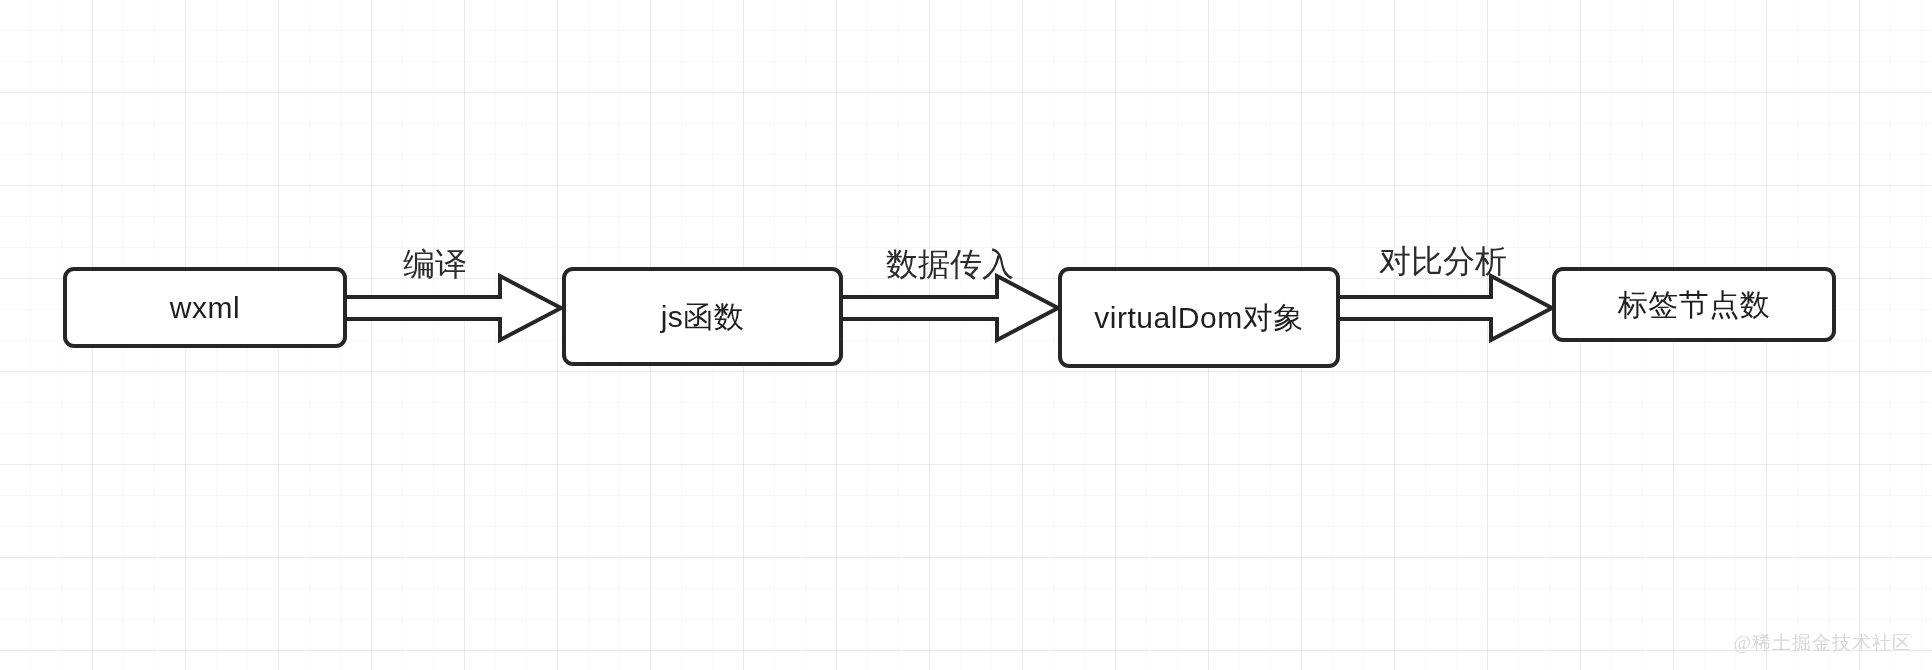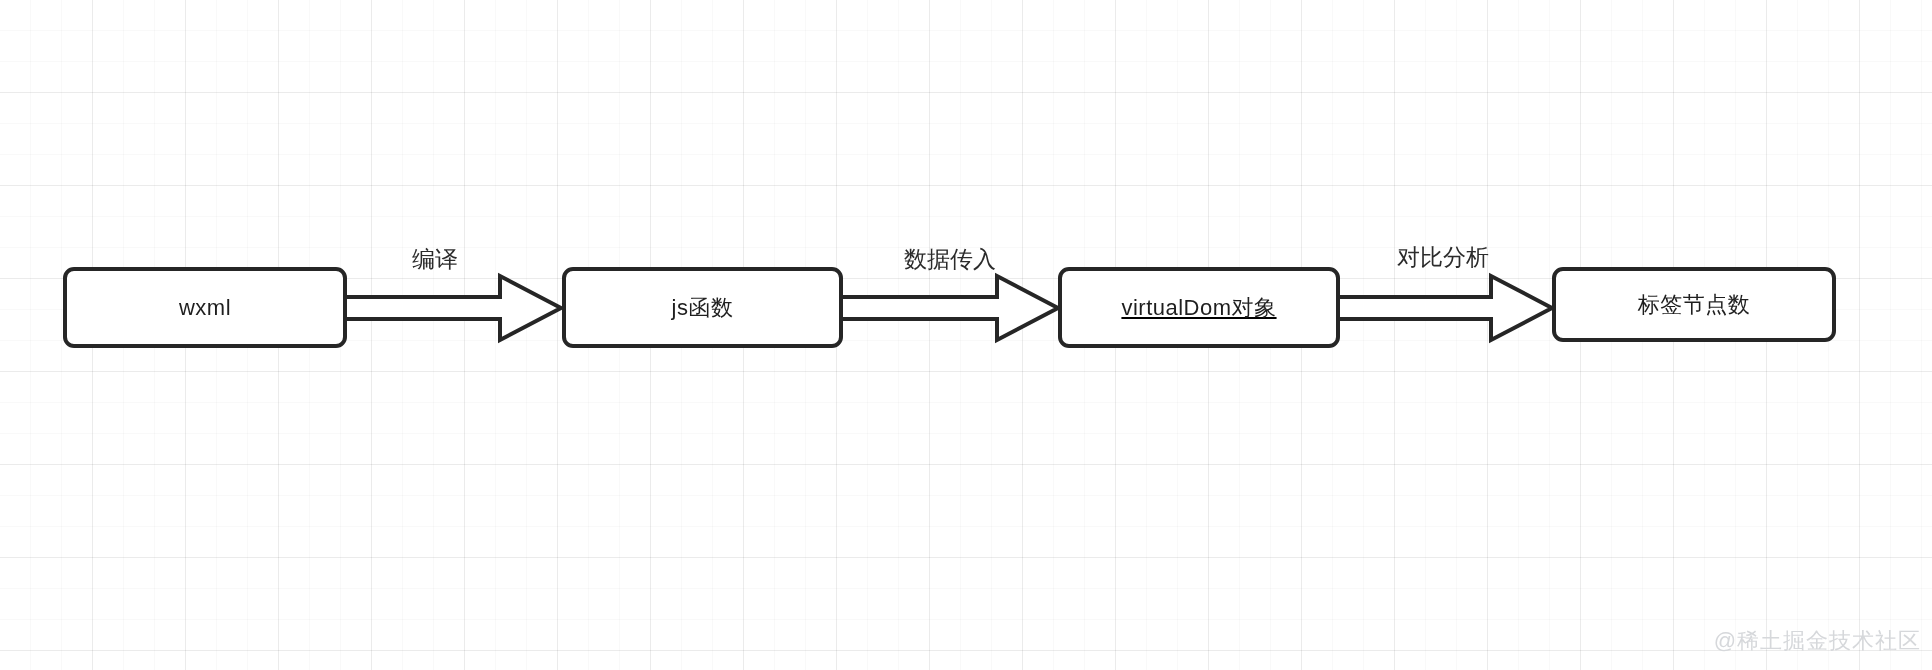--- a/index.html
+++ b/index.html
@@ -39,70 +39,71 @@
     position: absolute;
     box-sizing: border-box;
     border: 4px solid #262626;
     border-radius: 11px;
     background: #ffffff;
     display: flex;
     align-items: center;
     justify-content: center;
   }
   .node-label {
-    font-size: 22px;
+    font-size: 30px;
     color: #1f1f1f;
     line-height: 1;
     letter-spacing: 0.5px;
     white-space: nowrap;
   }
 
   .edge-label {
     position: absolute;
-    font-size: 23px;
+    font-size: 32px;
     color: #2b2b2b;
     line-height: 1;
     white-space: nowrap;
     transform: translateX(-50%);
   }
 
   .watermark {
     position: absolute;
-    right: 11px;
+    right: 20px;
     bottom: 14px;
-    font-size: 22px;
+    font-size: 19px;
     color: #d6d8db;
     letter-spacing: 1px;
     white-space: nowrap;
     user-select: none;
+    font-family: Liberation Serif, serif;
   }
 </style>
 </head>
 <body>
 
 <div id="canvas">
 
   <svg class="flow-svg" viewBox="0 0 1932 670" xmlns="http://www.w3.org/2000/svg">
 
     <path d="M 347,297 L 500,297 L 500,276 L 561,308 L 500,340 L 500,319 L 347,319" fill="#ffffff" stroke="#262626" stroke-width="4" stroke-linejoin="miter" stroke-linecap="butt"></path>
 
     <path d="M 843,297 L 997,297 L 997,276 L 1058,308 L 997,340 L 997,319 L 843,319" fill="#ffffff" stroke="#262626" stroke-width="4" stroke-linejoin="miter" stroke-linecap="butt"></path>
 
     <path d="M 1340,297 L 1491,297 L 1491,276 L 1552,308 L 1491,340 L 1491,319 L 1340,319" fill="#ffffff" stroke="#262626" stroke-width="4" stroke-linejoin="miter" stroke-linecap="butt"></path>
   </svg>
 
   <div class="node-box" style="left:63px; top:267px; width:284px; height:81px;">
     <span class="node-label">wxml</span>
   </div>
 
-  <div class="node-box" style="left:562px; top:267px; width:281px; height:81px;">
+  <div class="node-box" style="left:562px; top:267px; width:281px; height:99px;">
     <span class="node-label">js函数</span>
   </div>
 
-  <div class="node-box" style="left:1058px; top:267px; width:282px; height:81px;text-decoration:underline;">
+  <div class="node-box" style="left:1058px; top:267px; width:282px; height:101px;">
     <span class="node-label">virtualDom对象</span>
   </div>
 
   <div class="node-box" style="left:1552px; top:267px; width:284px; height:75px;">
     <span class="node-label">标签节点数</span>
   </div>
 
   <div class="edge-label" style="left:435px; top:248px;">编译</div>
 
   <div class="edge-label" style="left:950px; top:248px;text-align:right;">数据传入</div>

